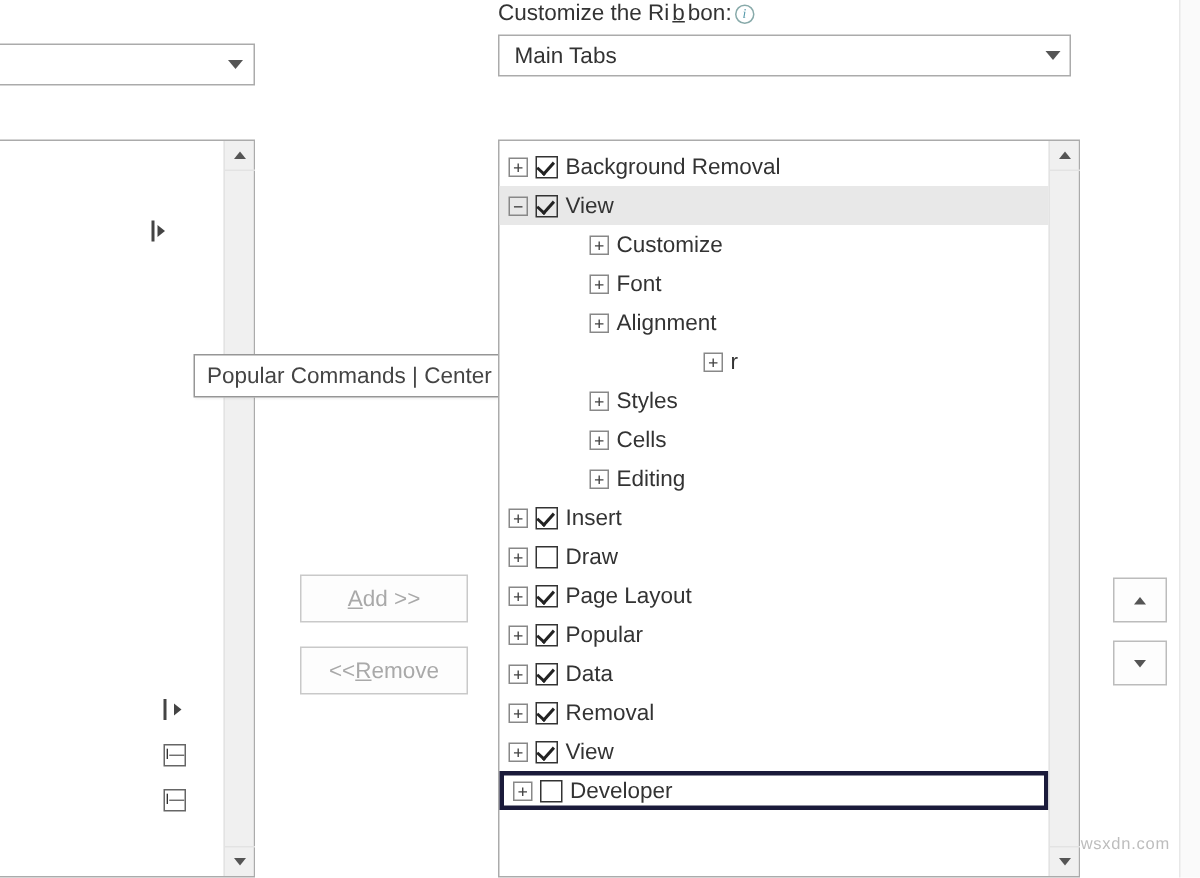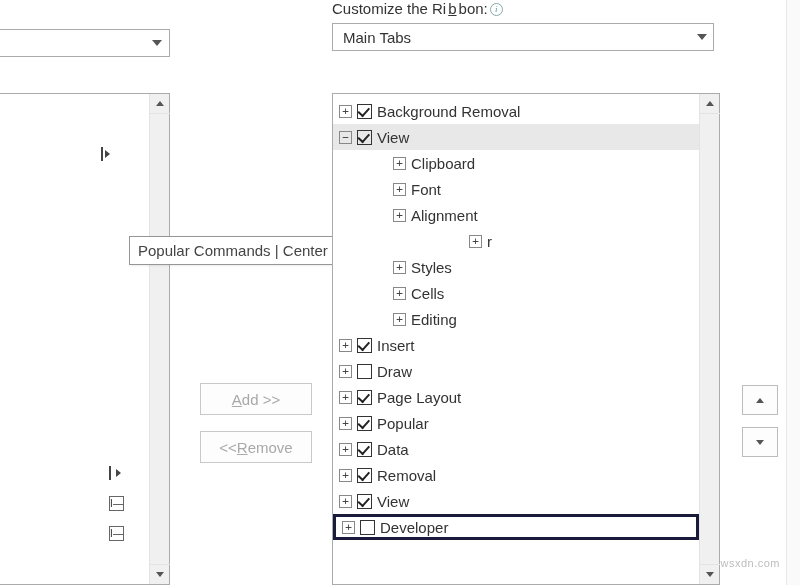--- a/index.html
+++ b/index.html
@@ -205,21 +205,21 @@
           <span class="chk on"></span>
           <span>Background Removal</span>
         </div>
         <div class="tree-row selected">
           <span class="exp">−</span>
           <span class="chk on"></span>
           <span>View</span>
         </div>
         <div class="tree-row indent2">
           <span class="exp">+</span>
-          <span>Clipboard</span>
+          <span>Customize</span>
         </div>
         <div class="tree-row indent2">
           <span class="exp">+</span>
           <span>Font</span>
         </div>
         <div class="tree-row indent2">
           <span class="exp">+</span>
           <span>Alignment</span>
         </div>
         <div class="tree-row indent2">

